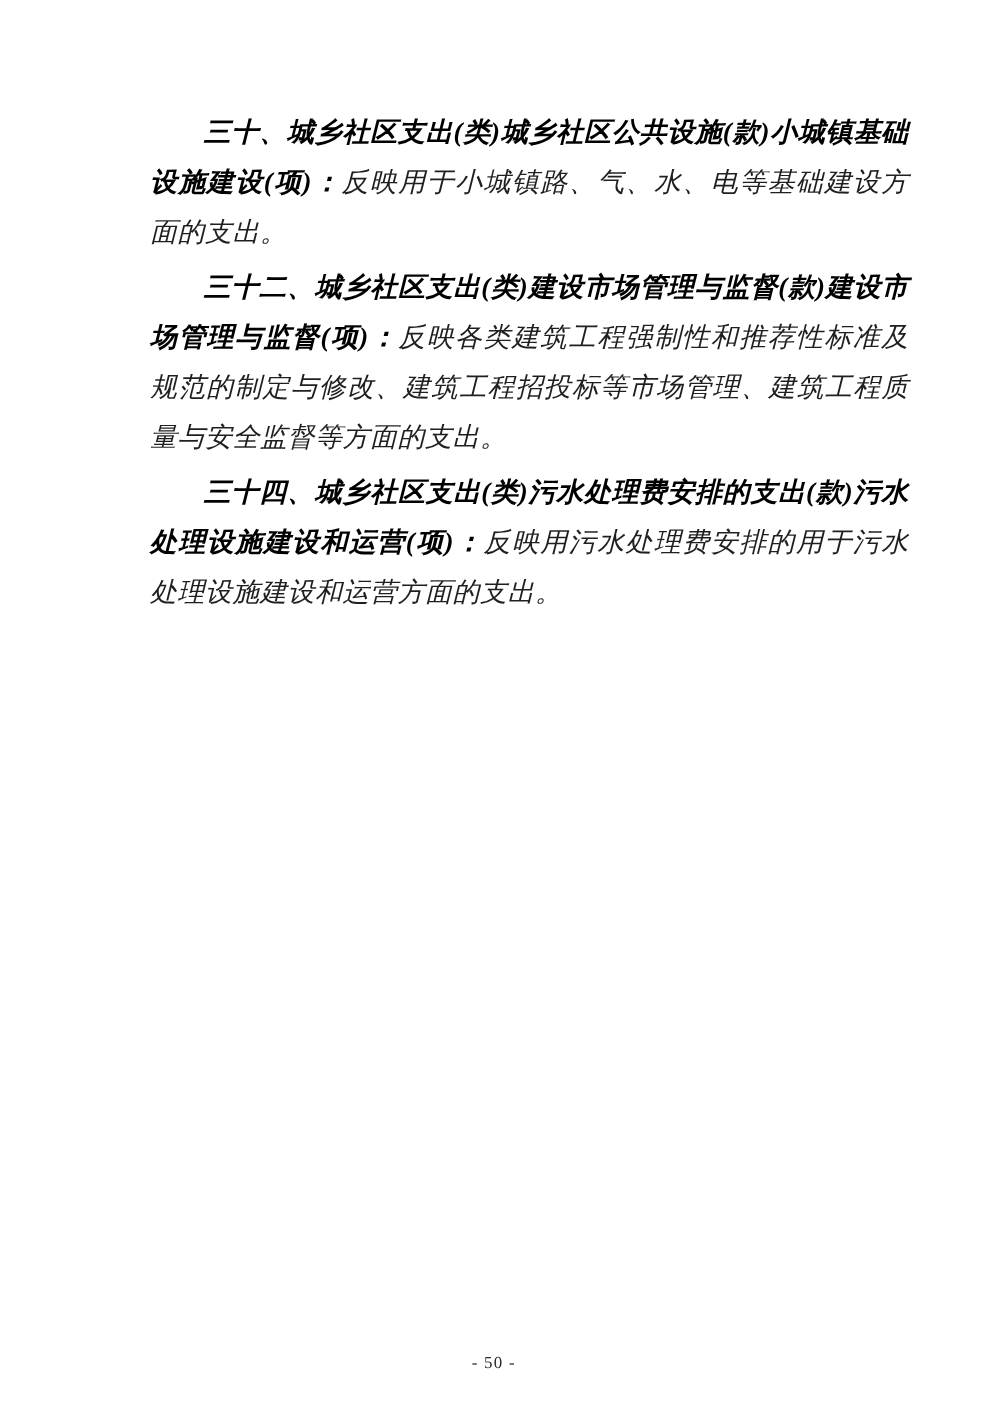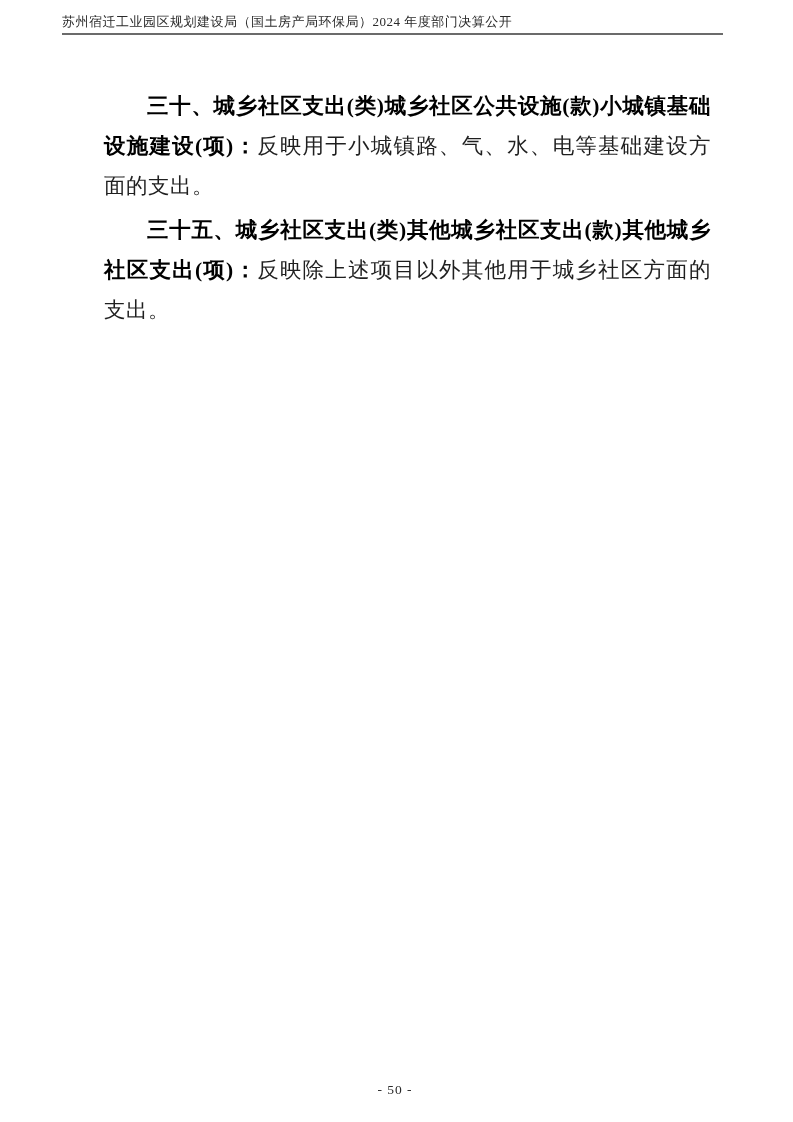--- a/index.html
+++ b/index.html
@@ -24,23 +24,24 @@
     font-size: 13px;
     line-height: 17px;
     color: #2a2a2a;
     padding-bottom: 3px;
     border-bottom: 2.5px solid #6b6b6b;
     letter-spacing: 0.5px;
     white-space: nowrap;
   }
   .doc-body {
     position: absolute;
-    left: 104px;
+    left: 120px;
     top: 86px;
     width: 607px;
+    font-style: italic;
   }
   .para {
     margin: 0 0 4px 0;
     font-size: 21.5px;
     line-height: 40px;
     text-align: justify;
     text-justify: inter-character;
     text-indent: 2em;
     letter-spacing: 0.5px;
   }
@@ -61,37 +62,37 @@
     font-size: 13.5px;
     color: #2a2a2a;
     letter-spacing: 1px;
   }
 </style>
 </head>
 <body>
 
 <div class="page">
 
-  <div class="doc-header">
-    <span>苏州宿迁工业园区规划建设局（国土房产局环保局）2024 年度部门决算公开</span>
-  </div>
 
   <div class="doc-body">
 
     <p class="para">
       <span class="lead">三十、城乡社区支出(类)城乡社区公共设施(款)小城镇基础设施建设(项)：</span><span class="body-text">反映用于小城镇路、气、水、电等基础建设方面的支出。</span>
     </p>
 
 
-
+    <p class="para">
+      <span class="lead">三十二、城乡社区支出(类)建设市场管理与监督(款)建设市场管理与监督(项)：</span><span class="body-text">反映各类建筑工程强制性和推荐性标准及规范的制定与修改、建筑工程招投标等市场管理、建筑工程质量与安全监督等方面的支出。</span>
+    </p>
 
 
     <p class="para">
-      <span class="lead">三十五、城乡社区支出(类)其他城乡社区支出(款)其他城乡社区支出(项)：</span><span class="body-text">反映除上述项目以外其他用于城乡社区方面的支出。</span>
+      <span class="lead">三十四、城乡社区支出(类)污水处理费安排的支出(款)污水处理设施建设和运营(项)：</span><span class="body-text">反映用污水处理费安排的用于污水处理设施建设和运营方面的支出。</span>
     </p>
+
 
 
   </div>
 
   <div class="doc-footer">
     <span>- 50 -</span>
   </div>
 
 </div>
 

